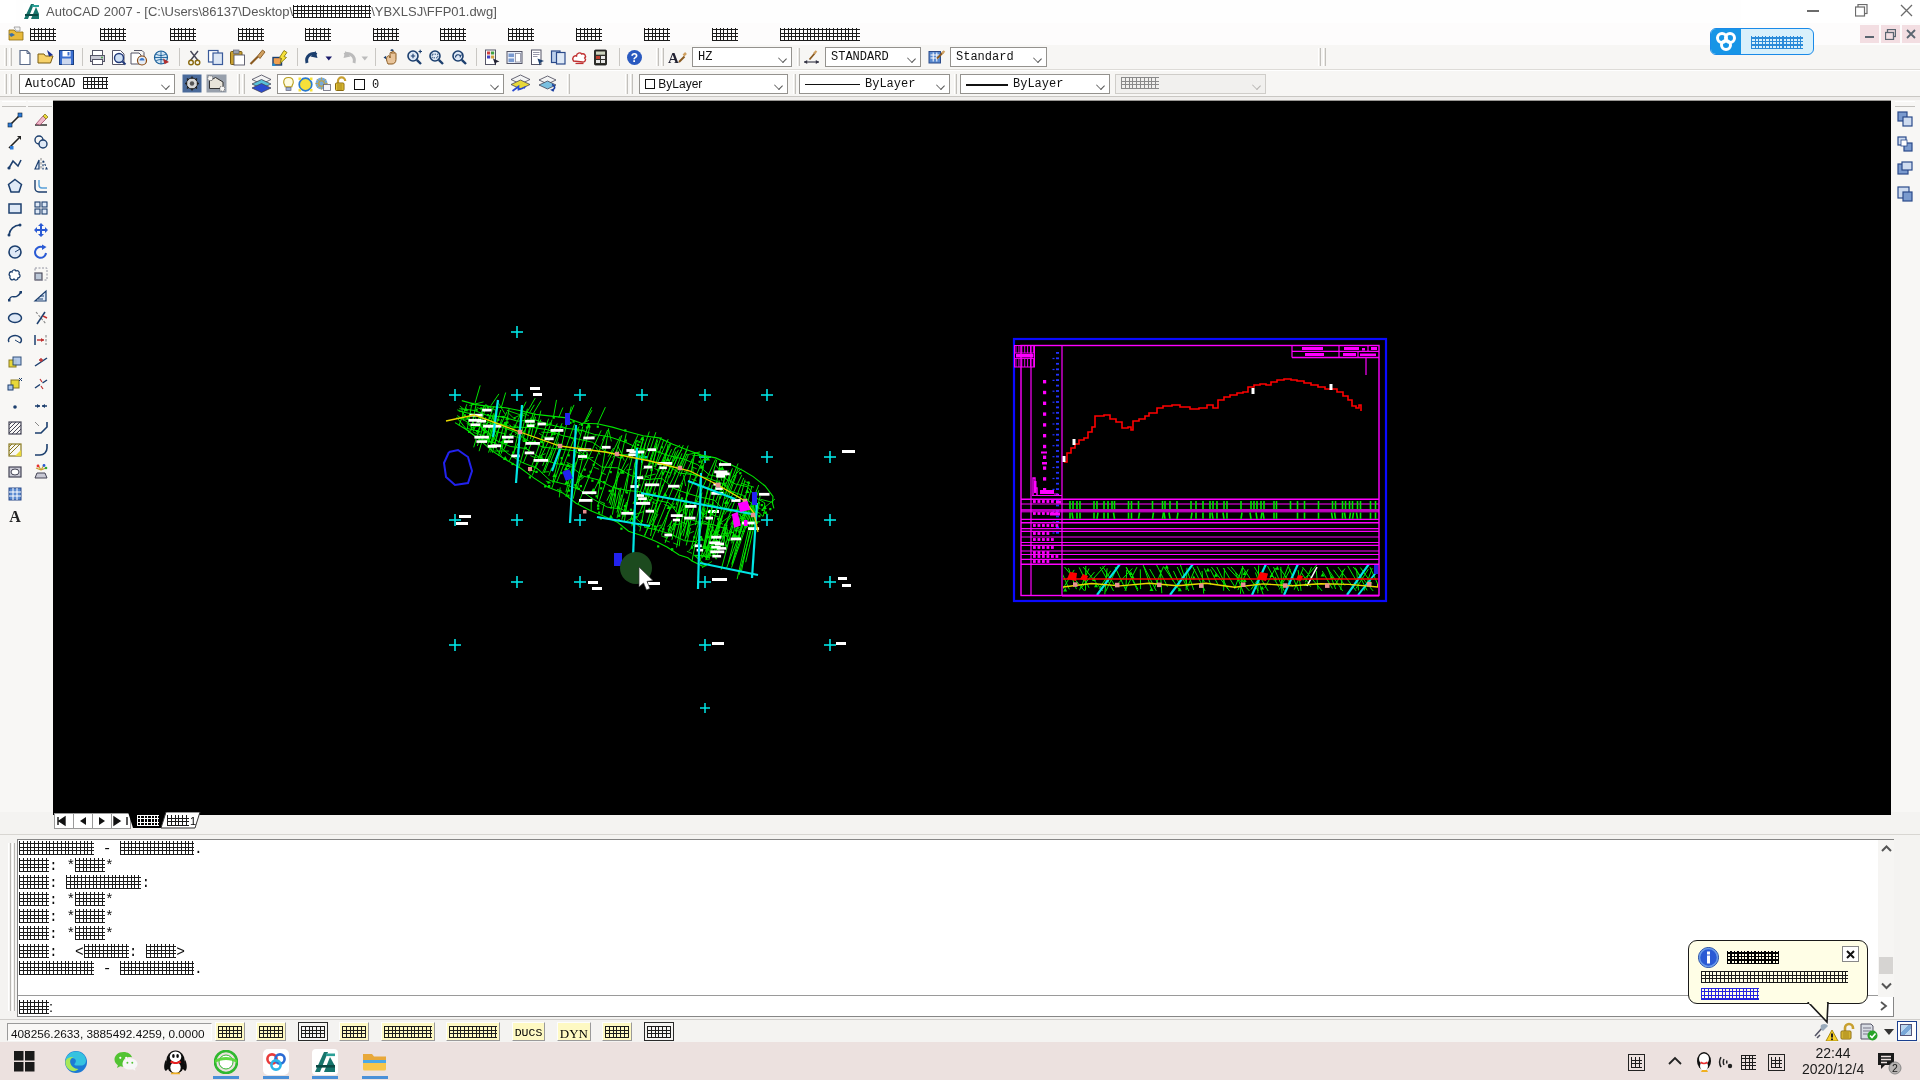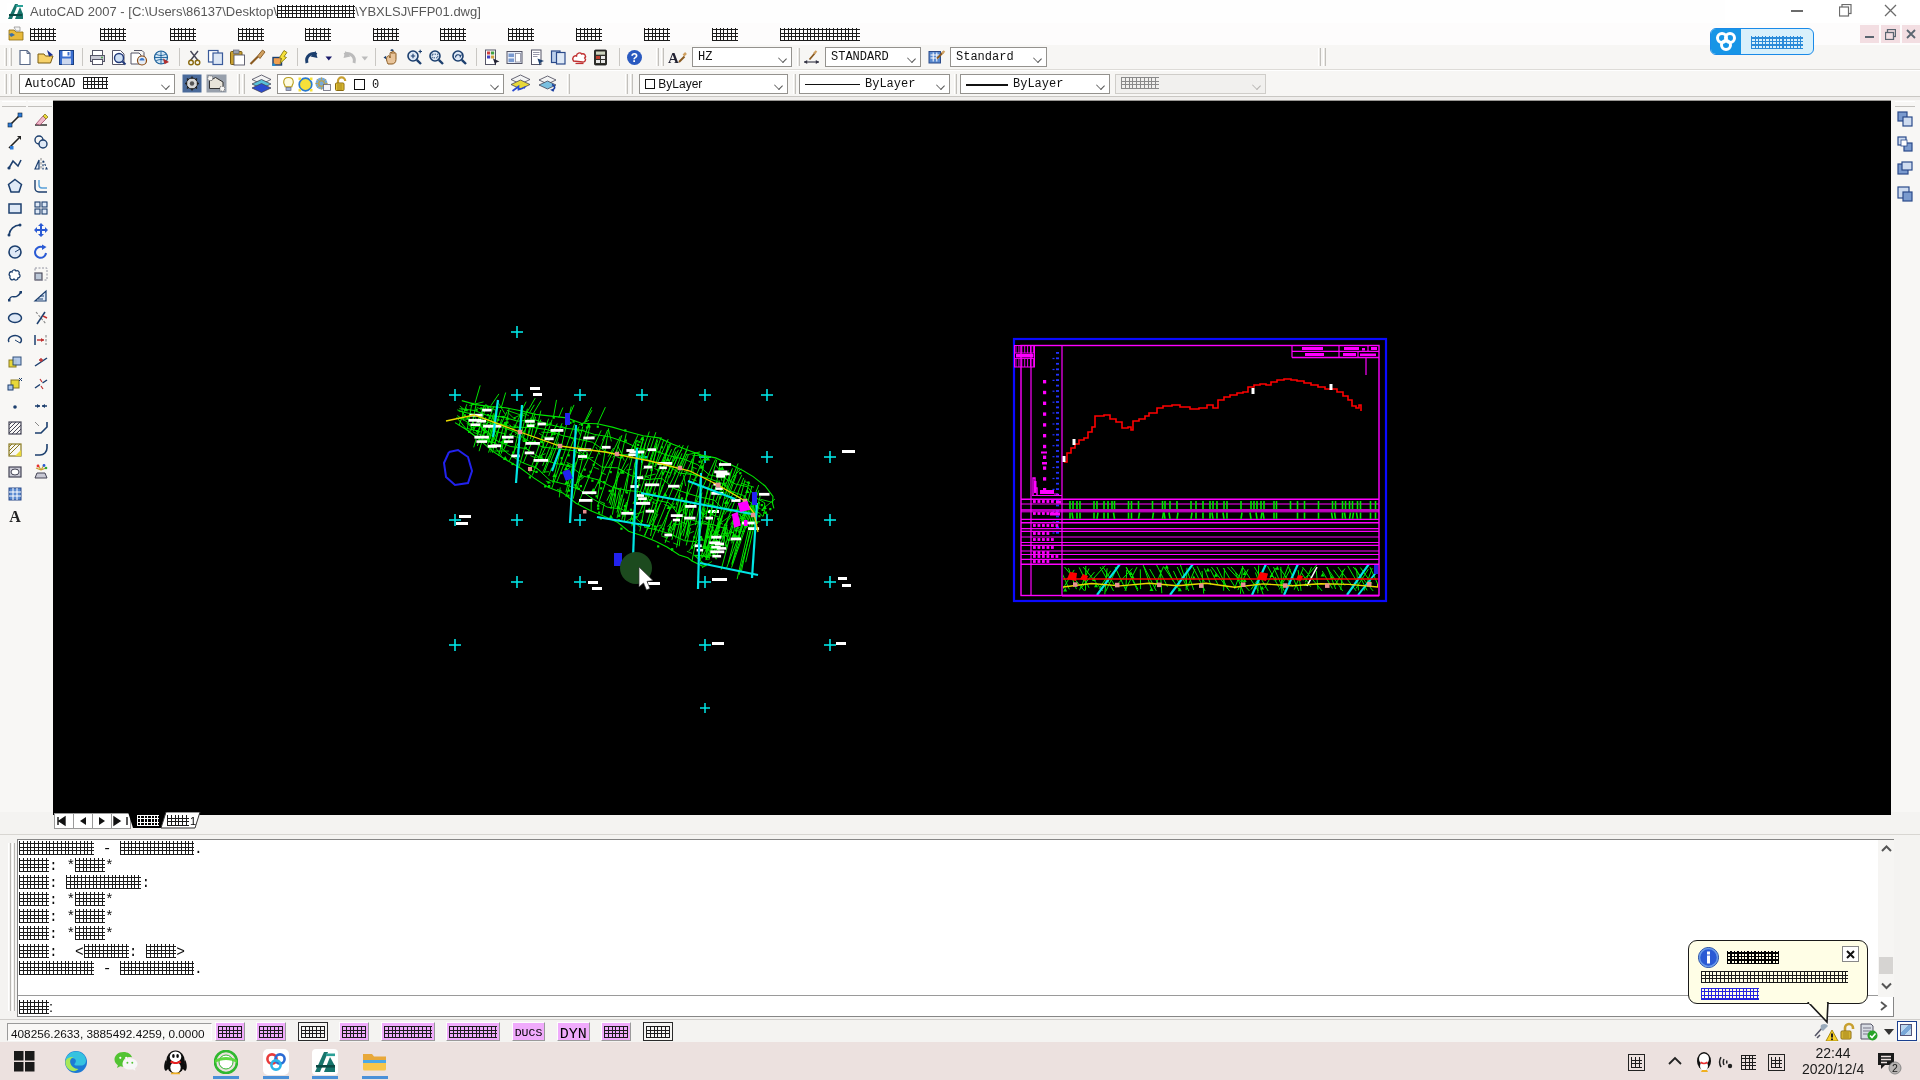--- a/index.html
+++ b/index.html
@@ -7,25 +7,25 @@
  background-image:repeating-linear-gradient(0deg,#1b1b1b 0 1px,transparent 1px 3.6px),repeating-linear-gradient(90deg,#1b1b1b 0 1px,transparent 1px 3.8px);}
 .cjw{display:inline-block;vertical-align:-2px;height:11px;
  background-image:repeating-linear-gradient(0deg,#fff 0 1px,transparent 1px 3.4px),repeating-linear-gradient(90deg,#fff 0 1px,transparent 1px 3.4px);}
 .cjg{display:inline-block;vertical-align:-2px;height:12px;
  background-image:repeating-linear-gradient(0deg,#8a8a8a 0 1px,transparent 1px 3.6px),repeating-linear-gradient(90deg,#8a8a8a 0 1px,transparent 1px 3.8px);}
 .cjb{display:inline-block;vertical-align:-2px;height:12px;
  background-image:repeating-linear-gradient(0deg,#2222e0 0 1px,transparent 1px 3.5px),repeating-linear-gradient(90deg,#2222e0 0 1px,transparent 1px 3.5px);}
 .combo{position:absolute;height:20px;background:#fff;border:1px solid #94928e;font-size:12px;color:#111;padding:2px 4px 0 5px;font-family:"Liberation Mono",monospace}
 .chev{position:absolute;right:5px;top:7px;width:7px;height:7px;border-right:1.6px solid #555;border-bottom:1.6px solid #555;transform:rotate(45deg) scale(1,.8);transform-origin:center}
 .chevg{border-color:#b5b3b0}
-.statbtn{display:inline-block;height:19px;margin-right:7px;padding:2px 2px 0 2px;font-size:12px;border:1px solid;border-color:#fdfdfd #9a9a9a #9a9a9a #fdfdfd;background:#f0abfc;vertical-align:top}
+.statbtn{display:inline-block;height:19px;margin-right:7px;padding:2px 2px 0 2px;font-size:12px;border:1px solid;border-color:#fdfdfd #9a9a9a #9a9a9a #fdfdfd;background:#fef9c3;vertical-align:top}
 .statbtn.on{border:1.5px solid #2a2a2a;background:#f6f5f3}
 </style></head><body>
 
-<div class="abs" style="left:0;top:0;width:1725px;height:23px;background:#fefefe">
+<div class="abs" style="left:16px;top:0;width:1725px;height:23px;background:#fefefe">
  <svg class="abs" style="left:7px;top:3px" width="17" height="17" viewBox="0 0 17 17">
   <rect x="0" y="0" width="17" height="17" fill="#fff"></rect>
   <path d="M1 16 L8 1 L11 1 L5 16 Z" fill="#17756c"></path>
   <path d="M8 16 L13 4 L16 11 L16 16 Z" fill="#17756c"></path>
   <rect x="2" y="11" width="13" height="2" fill="#0b4a44"></rect>
   <rect x="9" y="2" width="7" height="2" fill="#2ba097"></rect>
  </svg>
  <div class="abs" style="left:30px;top:4px;font-size:13px;color:#585858">AutoCAD 2007 - [C:\Users\86137\Desktop\<span class="cj" style="width:78px;height:13px"></span>\YBXLSJ\FFP01.dwg]</div>
 
  <div class="abs" style="left:1791px;top:10px;width:12px;height:1.6px;background:#6b6b6b"></div>
@@ -1720,21 +1720,21 @@
 <div class="abs" style="left:0;top:1019px;width:1920px;height:23px;background:#f4f3f1;border-top:1px solid #d0cecb">
  <div class="abs" style="left:7px;top:3px;width:205px;height:18px;background:#f9f8f6;border:1px solid;border-color:#9a9a9a #fdfdfd #fdfdfd #9a9a9a;font-size:11.8px;color:#111;padding:3px 0 0 3px">408256.2633, 3885492.4259, 0.0000</div>
  <div class="abs" style="left:215px;top:2px;white-space:nowrap">
   <span class="statbtn"><span class="cj" style="width:24px"></span></span>
   <span class="statbtn"><span class="cj" style="width:24px"></span></span>
   <span class="statbtn on"><span class="cj" style="width:24px"></span></span>
   <span class="statbtn"><span class="cj" style="width:24px"></span></span>
   <span class="statbtn"><span class="cj" style="width:48px"></span></span>
   <span class="statbtn"><span class="cj" style="width:48px"></span></span>
   <span class="statbtn" style="font-family:'Liberation Mono',monospace;font-size:11.5px;padding-top:3px">DUCS</span>
-  <span class="statbtn" style="font-family:Liberation Mono, monospace;font-size:15px;padding-top:3px">DYN</span>
+  <span class="statbtn" style="font-family:Liberation Serif, serif;font-size:13px;padding-top:3px">DYN</span>
   <span class="statbtn"><span class="cj" style="width:24px"></span></span>
   <span class="statbtn on"><span class="cj" style="width:24px"></span></span>
  </div>
 
  <svg class="abs" style="left:1813px;top:2px" width="26" height="19">
    <path d="M2 14 L10 5 M4 16 l3 -3" stroke="#556" stroke-width="1.6"></path>
    <path d="M8 3 c3 -2 6 -1 7 1 l-5 5 c-2 -1 -3 -4 -2 -6 z" fill="#9ab"></path>
    <path d="M13 19 L19 8 L25 19 Z" fill="#f7d12a" stroke="#a88a10" stroke-width="1"></path>
    <rect x="18" y="11.5" width="2" height="4" fill="#222"></rect>
       <rect x="18" y="16.5" width="2" height="1.6" fill="#222"></rect>

